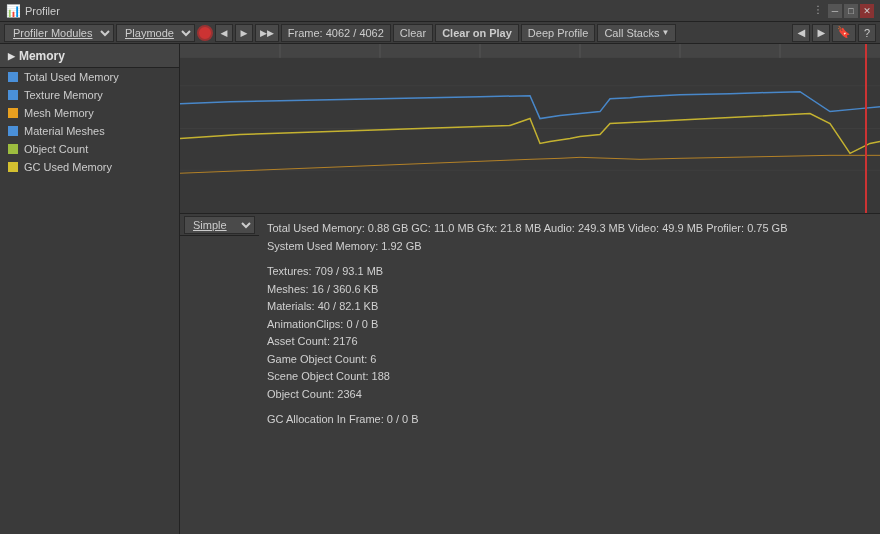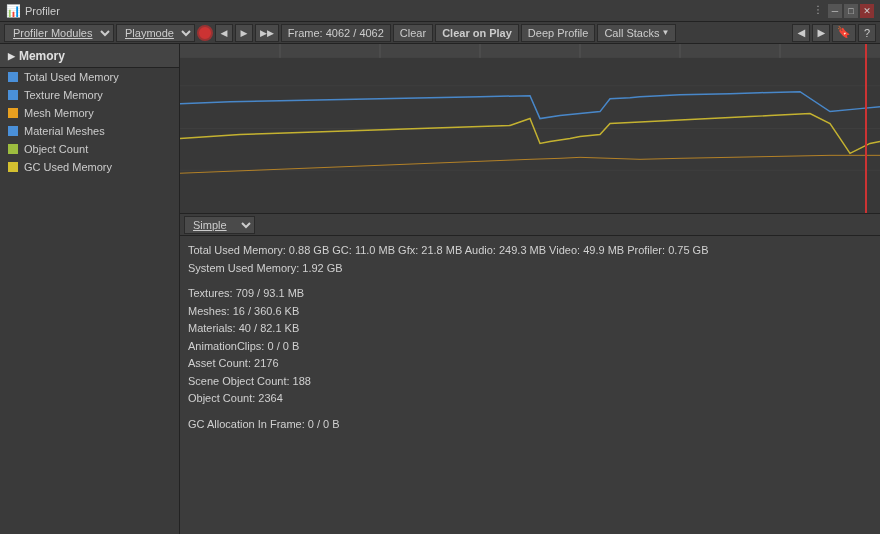--- a/index.html
+++ b/index.html
@@ -158,21 +158,21 @@
     }
     .graph-canvas {
       width: 100%;
       height: 100%;
     }
 
     
     .bottom-panel {
       flex: 1;
       display: flex;
-      flex-direction: column;
+      flex-direction: row;
       background: #3c3c3c;
       overflow-y: auto;
     }
     .bottom-toolbar {
       height: 22px;
       background: #3c3c3c;
       border-bottom: 1px solid #222;
       display: flex;
       align-items: center;
       padding: 0 4px;
@@ -304,20 +304,21 @@
       </div>
       <div class="stats-area">
         <div class="stats-line">Total Used Memory: 0.88 GB   GC: 11.0 MB   Gfx: 21.8 MB   Audio: 249.3 MB   Video: 49.9 MB   Profiler: 0.75 GB</div>
         <div class="stats-line">System Used Memory: 1.92 GB</div>
         <div class="stats-spacer"></div>
         <div class="stats-line">Textures: 709 / 93.1 MB</div>
         <div class="stats-line">Meshes: 16 / 360.6 KB</div>
         <div class="stats-line">Materials: 40 / 82.1 KB</div>
         <div class="stats-line">AnimationClips: 0 / 0 B</div>
         <div class="stats-line">Asset Count: 2176</div>
+        <div class="stats-line">Game Object Count: 6</div>
         <div class="stats-line">Scene Object Count: 188</div>
         <div class="stats-line">Object Count: 2364</div>
         <div class="stats-spacer"></div>
         <div class="stats-line">GC Allocation In Frame: 0 / 0 B</div>
       </div>
     </div>
 
   </div>
 </div>
 

